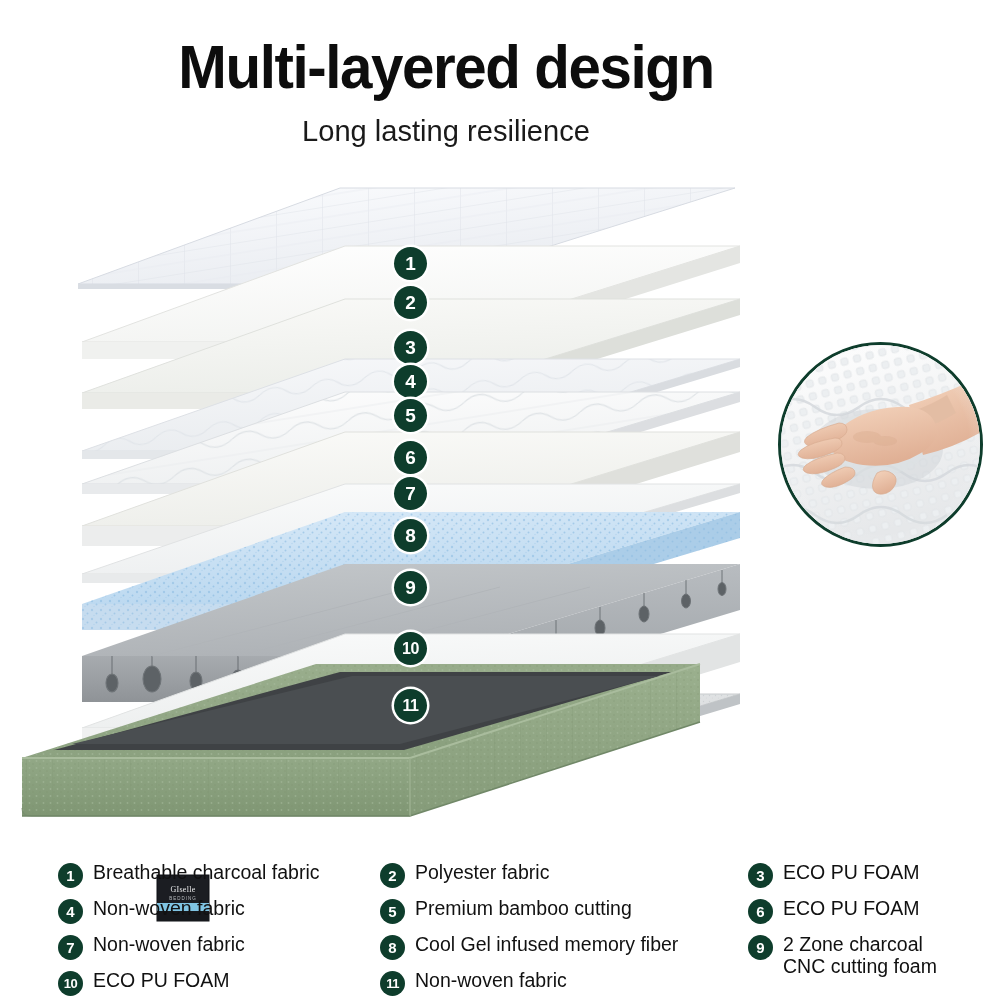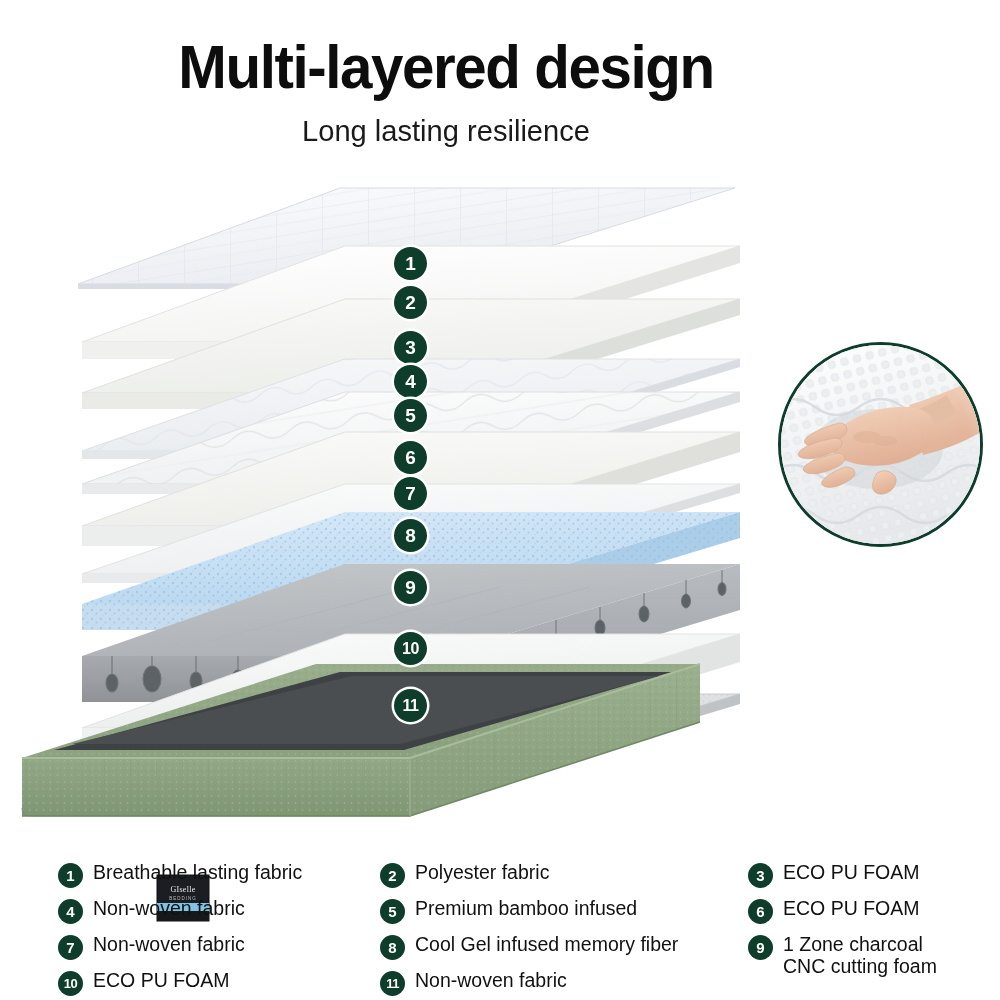--- a/index.html
+++ b/index.html
@@ -464,56 +464,56 @@
       <ellipse cx="86" cy="92" rx="14" ry="6"></ellipse>
       <ellipse cx="104" cy="96" rx="12" ry="5"></ellipse>
     </g>
     <rect width="199" height="199" fill="url(#vign)"></rect>
   </svg>
 </div>
 
 <div id="legend">
     <div class="lrow" style="left: 58px; top: 14px;">
       <div class="lbadge">1</div>
-      <div class="ltext">Breathable lasting fabric</div>
+      <div class="ltext">Breathable charcoal fabric</div>
     </div>
     <div class="lrow" style="left: 58px; top: 50px;">
       <div class="lbadge">4</div>
       <div class="ltext">Non-woven fabric</div>
     </div>
     <div class="lrow" style="left: 58px; top: 86px;">
       <div class="lbadge">7</div>
       <div class="ltext">Non-woven fabric</div>
     </div>
     <div class="lrow" style="left: 58px; top: 122px;">
       <div class="lbadge two">10</div>
       <div class="ltext">ECO PU FOAM</div>
     </div>
     <div class="lrow" style="left: 380px; top: 14px;">
       <div class="lbadge">2</div>
       <div class="ltext">Polyester fabric</div>
     </div>
     <div class="lrow" style="left: 380px; top: 50px;">
       <div class="lbadge">5</div>
-      <div class="ltext">Premium bamboo infused</div>
+      <div class="ltext">Premium bamboo cutting</div>
     </div>
     <div class="lrow" style="left: 380px; top: 86px;">
       <div class="lbadge">8</div>
       <div class="ltext">Cool Gel infused memory fiber</div>
     </div>
     <div class="lrow" style="left: 380px; top: 122px;">
       <div class="lbadge two">11</div>
       <div class="ltext">Non-woven fabric</div>
     </div>
     <div class="lrow" style="left: 748px; top: 14px;">
       <div class="lbadge">3</div>
       <div class="ltext">ECO PU FOAM</div>
     </div>
     <div class="lrow" style="left: 748px; top: 50px;">
       <div class="lbadge">6</div>
       <div class="ltext">ECO PU FOAM</div>
     </div>
     <div class="lrow" style="left: 748px; top: 86px;">
       <div class="lbadge">9</div>
-      <div class="ltext">1 Zone charcoal
+      <div class="ltext">2 Zone charcoal
 CNC cutting foam</div>
     </div>
   </div>
 
 </body></html>

